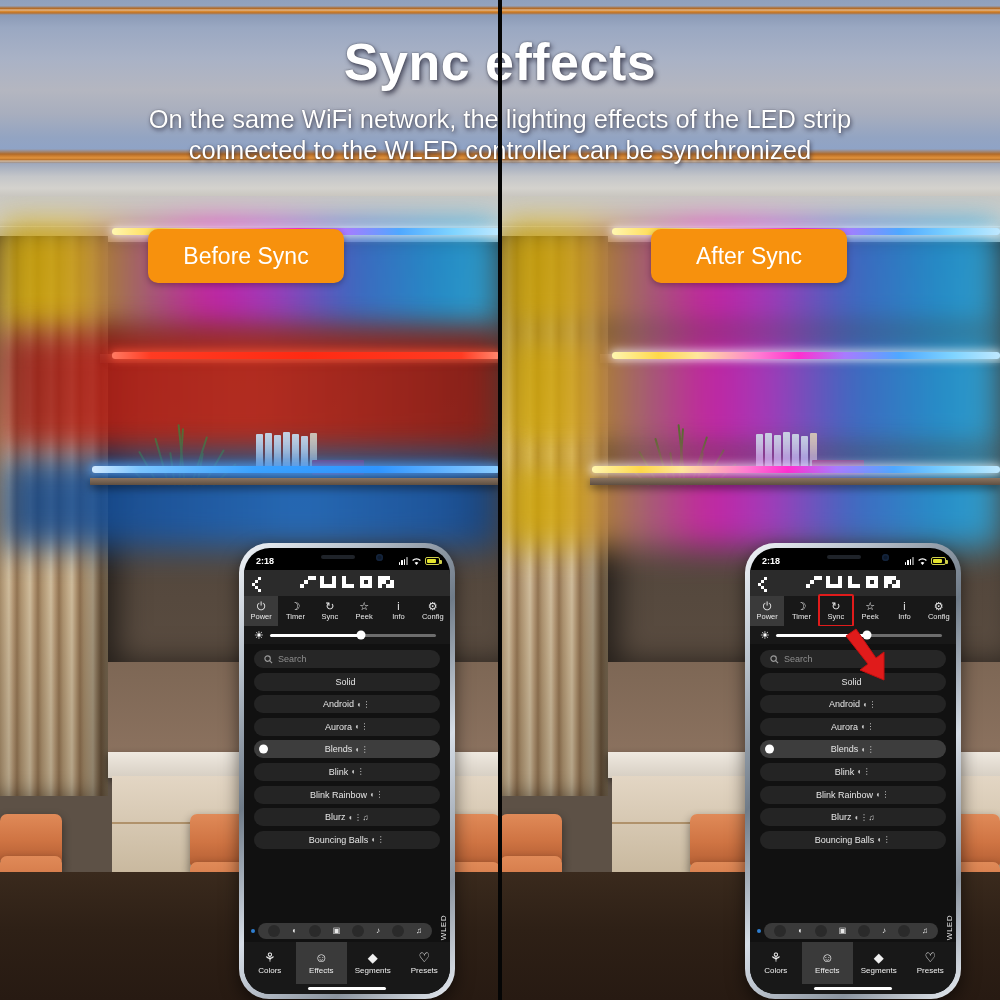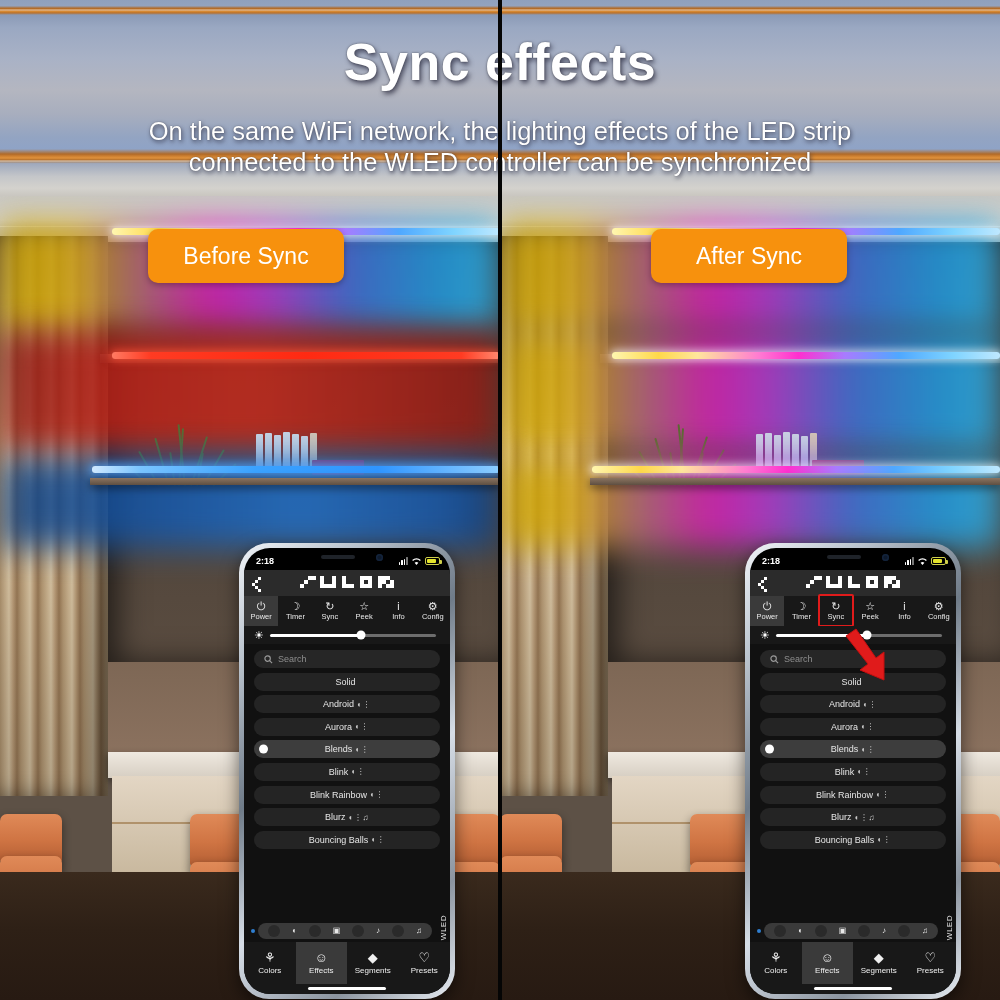--- a/index.html
+++ b/index.html
@@ -30,21 +30,20 @@
     text-align: center;
     font-size: 52px; font-weight: bold; color: #ffffff;
     letter-spacing: 0.5px;
     text-shadow: 2px 3px 5px rgba(40,40,60,.75), 0 0 2px rgba(0,0,0,.5);
   }
   .subtitle {
     position: absolute; left: 50px; top: 104px; width: 900px;
     text-align: center; color: #ffffff;
     font-size: 25.5px; line-height: 31px; font-weight: normal;
     text-shadow: 1px 2px 4px rgba(40,40,60,.8), 0 0 1px rgba(0,0,0,.6);
-    margin-top: 12px;
   }
 
   
   .scene { position: absolute; top: 196px; width: 500px; height: 804px; overflow: hidden; }
   .scene.left  { left: 0; }
   .scene.right { left: 500px; }
 
   .room-bg {
     position:absolute; inset:0;
     background:

